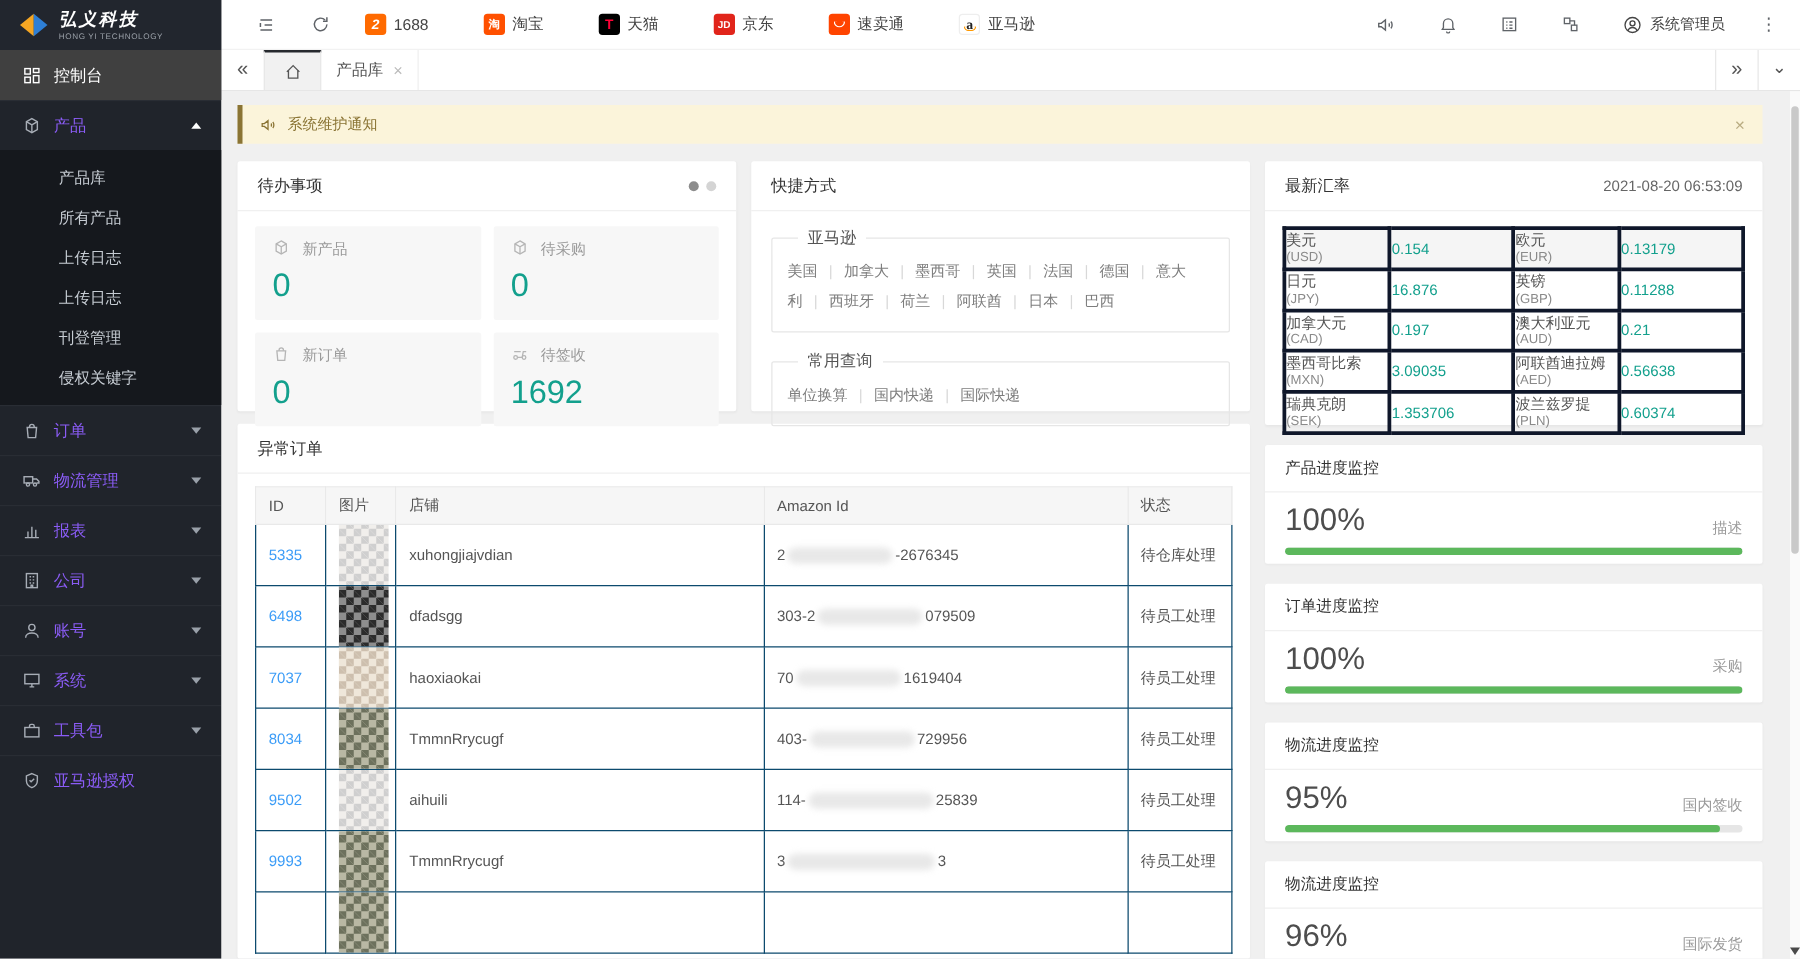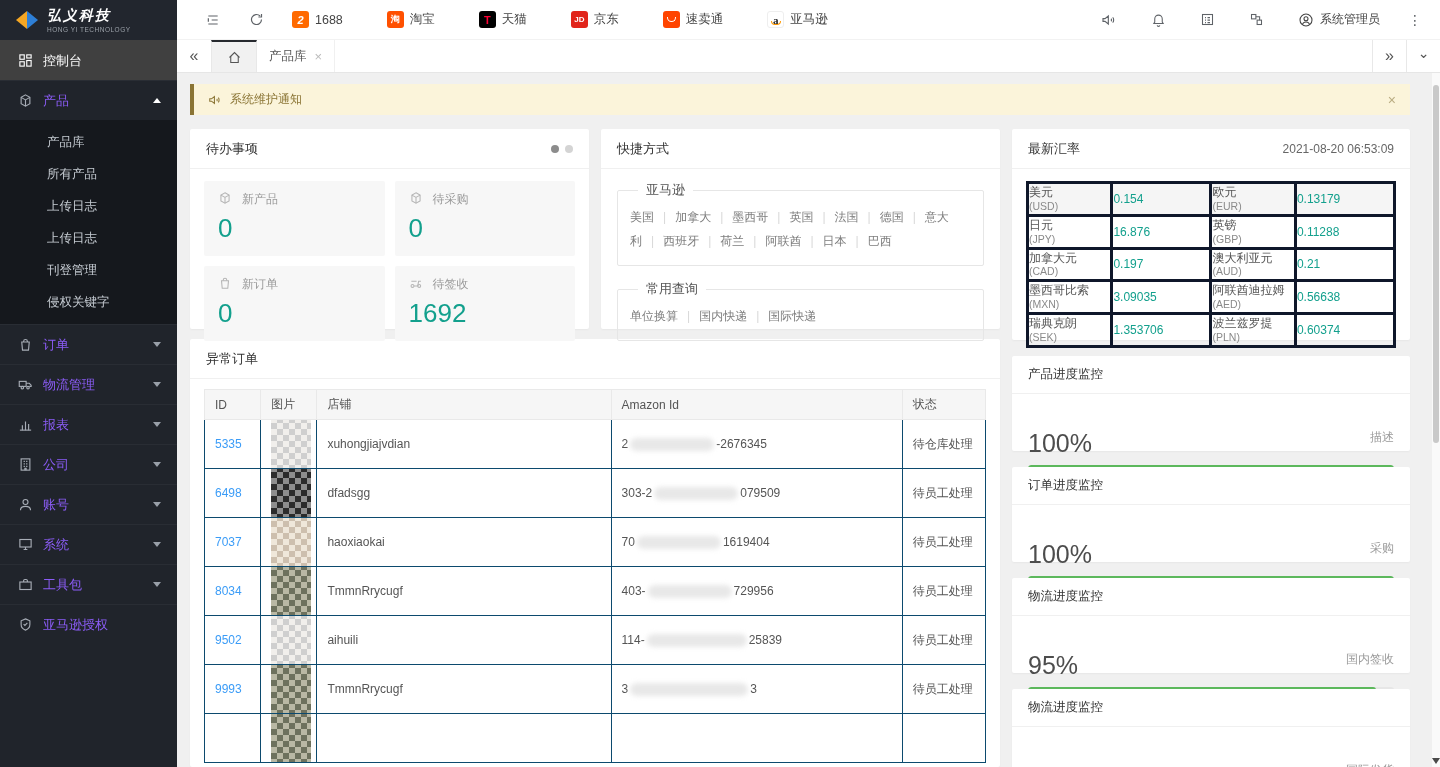--- a/index.html
+++ b/index.html
@@ -141,21 +141,21 @@
   .m-olive { --ca:#6d715d; --cb:#b9b8a4; }
   .blur-pill { display:inline-block; width:84px; height:13px; background:#e8e8e8; border-radius:7px;
       vertical-align:middle; margin:0 2px; filter:blur(2.5px); }
   .ord-tbl tr:nth-child(6) .blur-pill { width:100px; }
   .ord-tbl tr:nth-child(7) .blur-pill { width:118px; }
 
   
   .mon-card { margin-top:16px; height:95px; }
   .mon-card .card-hd { height:38px; font-size:12.5px; }
   .mon-body { padding:8px 16px 0; }
-  .mon-row { display:flex; align-items:flex-start;margin-top:27px; }
+  .mon-row { display:flex; align-items:flex-end; }
   .mon-pct { font-size:25px; color:#4d4d4d; }
   .mon-label { margin-left:auto; color:#9a9a9a; }
   .bar-track { margin-top:7px; height:6px; background:#e6e6e6; border-radius:3px; overflow:hidden; }
   .bar-fill { height:6px; background:#5cb85c; border-radius:3px; }
 
   
   .scrollbar { position:absolute; right:0; top:73px; width:8px; height:694px; background:#fafafa; z-index:6; }
   .sb-thumb { position:absolute; left:1px; width:6px; top:12px; height:358px; background:#c9c9c9; border-radius:3px; }
   .sb-down { position:absolute; left:0; bottom:3px; width:0; height:0; margin-left:0;
       border-left:4px solid transparent; border-right:4px solid transparent; border-top:6px solid #4a4a4a; }

